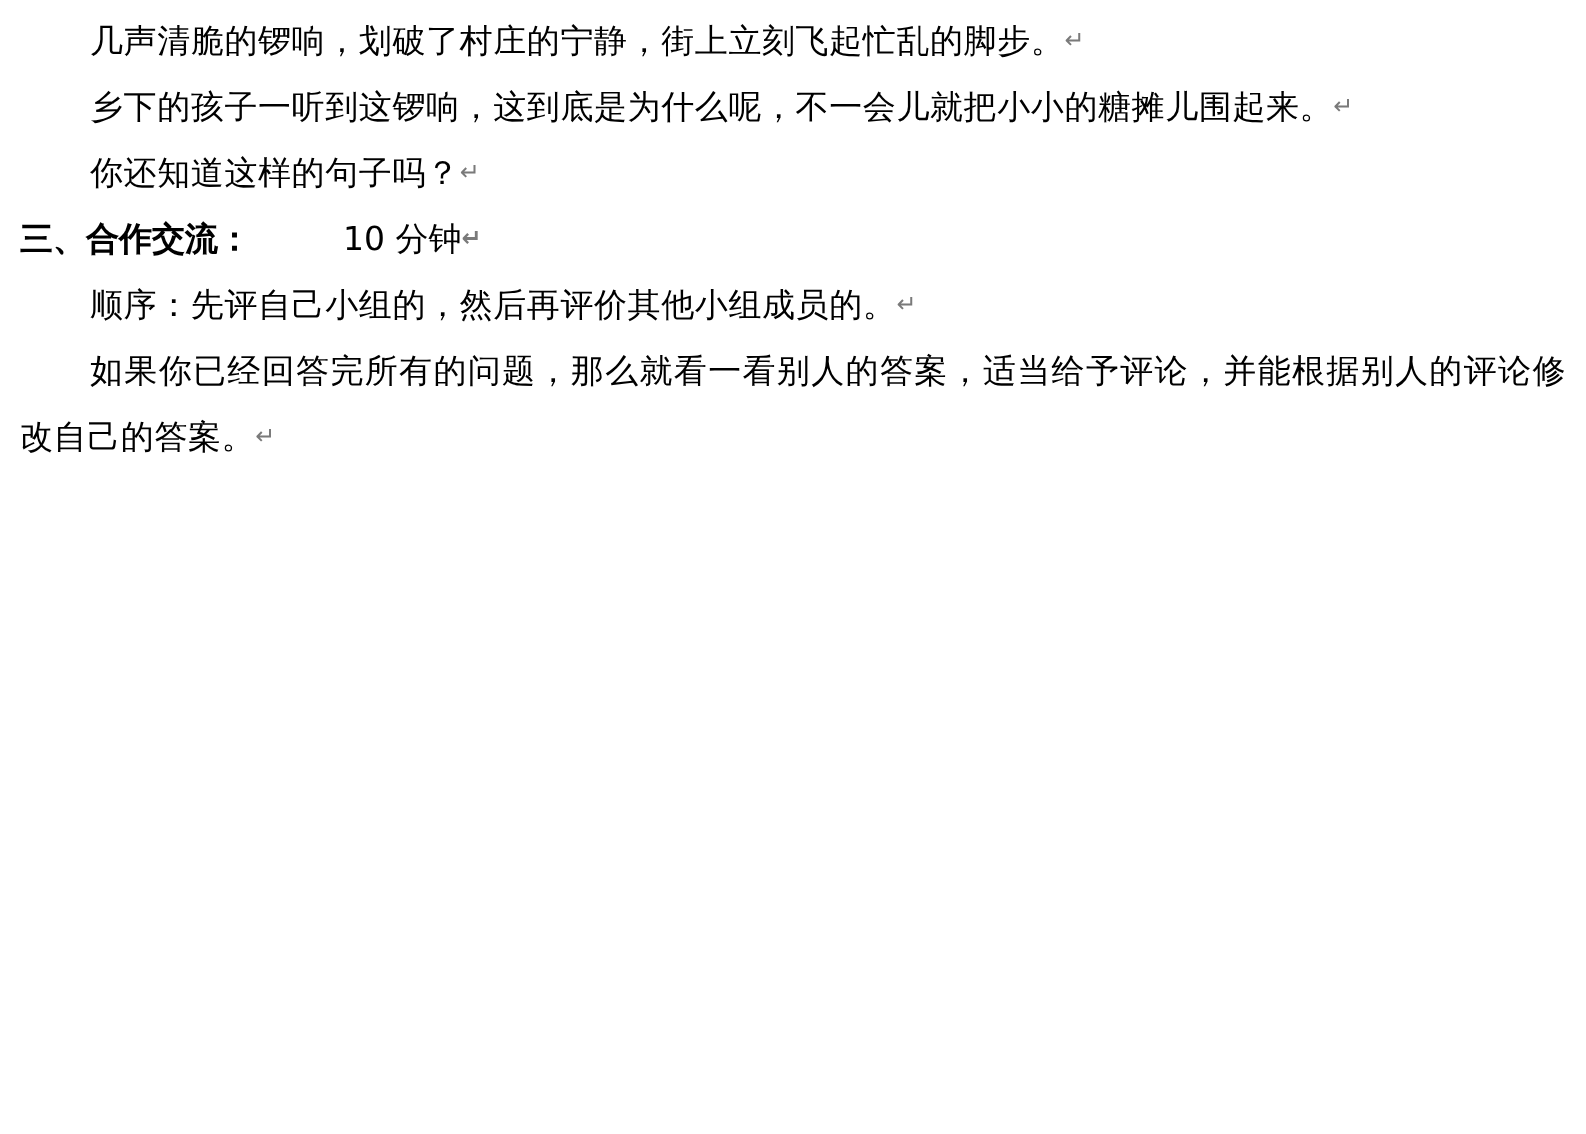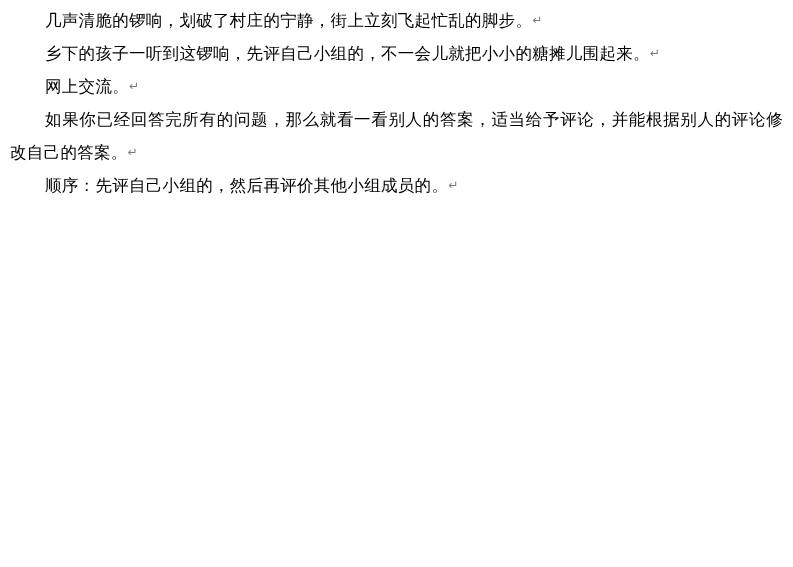--- a/index.html
+++ b/index.html
@@ -62,26 +62,27 @@
   }
 </style>
 </head>
 <body>
 
 <div class="page">
   <div class="doc-body">
 
     <p class="para indent"><span>几声清脆的锣响，划破了村庄的宁静，街上立刻飞起忙乱的脚步。</span><span class="pilcrow">↵</span></p>
 
-    <p class="para indent"><span>乡下的孩子一听到这锣响，先评自己小组的，不一会儿就把小小的糖摊儿围起来。</span><span class="pilcrow">↵</span></p>
+    <p class="para indent"><span>乡下的孩子一听到这锣响，这到底是为什么呢，不一会儿就把小小的糖摊儿围起来。</span><span class="pilcrow">↵</span></p>
+
+    <p class="para indent"><span>你还知道这样的句子吗？</span><span class="pilcrow">↵</span></p>
+
+    <p class="heading"><span class="lead">三、合作交流：</span><span>        </span><span class="time">10 分钟</span><span class="pilcrow">↵</span></p>
 
 
-
-    <p class="para indent"><span>网上交流。</span><span class="pilcrow">↵</span></p>
+    <p class="para indent"><span>顺序：先评自己小组的，然后再评价其他小组成员的。</span><span class="pilcrow">↵</span></p>
 
     <p class="para indent"><span>如果你已经回答完所有的问题，那么就看一看别人的答案，适当给予评论，并能根据别人的评论修改自己的答案。</span><span class="pilcrow">↵</span></p>
-
-    <p class="para indent"><span>顺序：先评自己小组的，然后再评价其他小组成员的。</span><span class="pilcrow">↵</span></p>
 
 
 
   </div>
 </div>
 
 </body></html>

